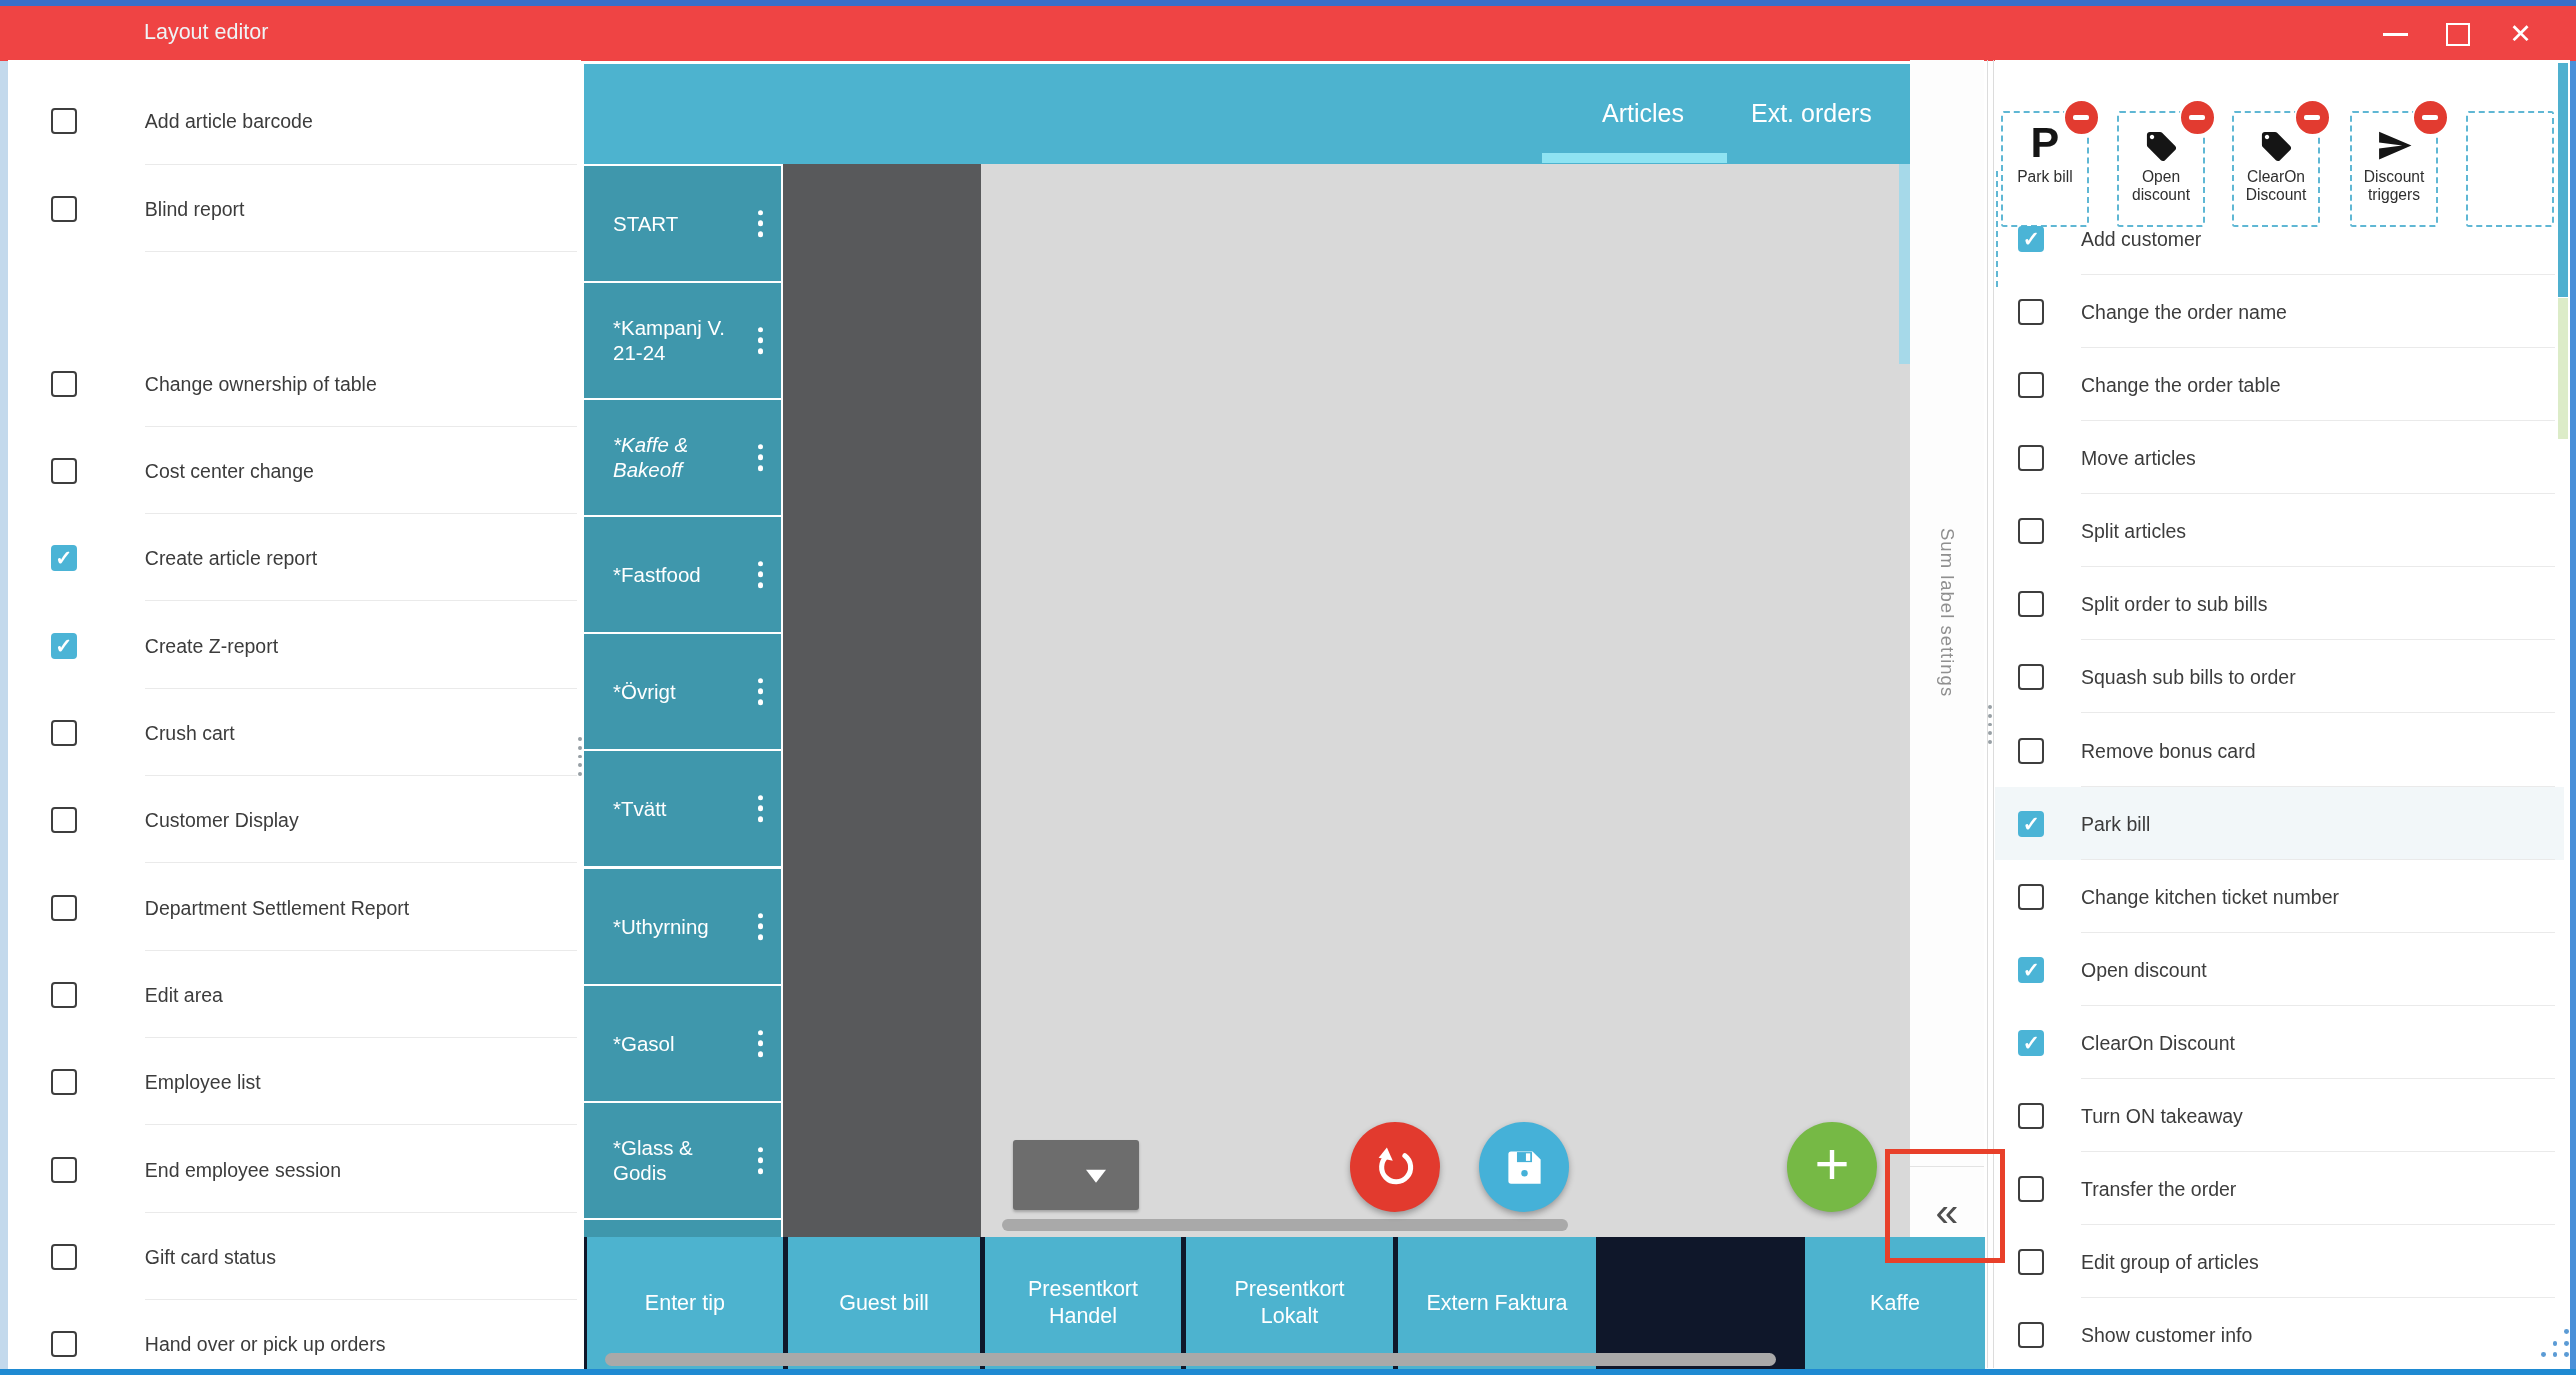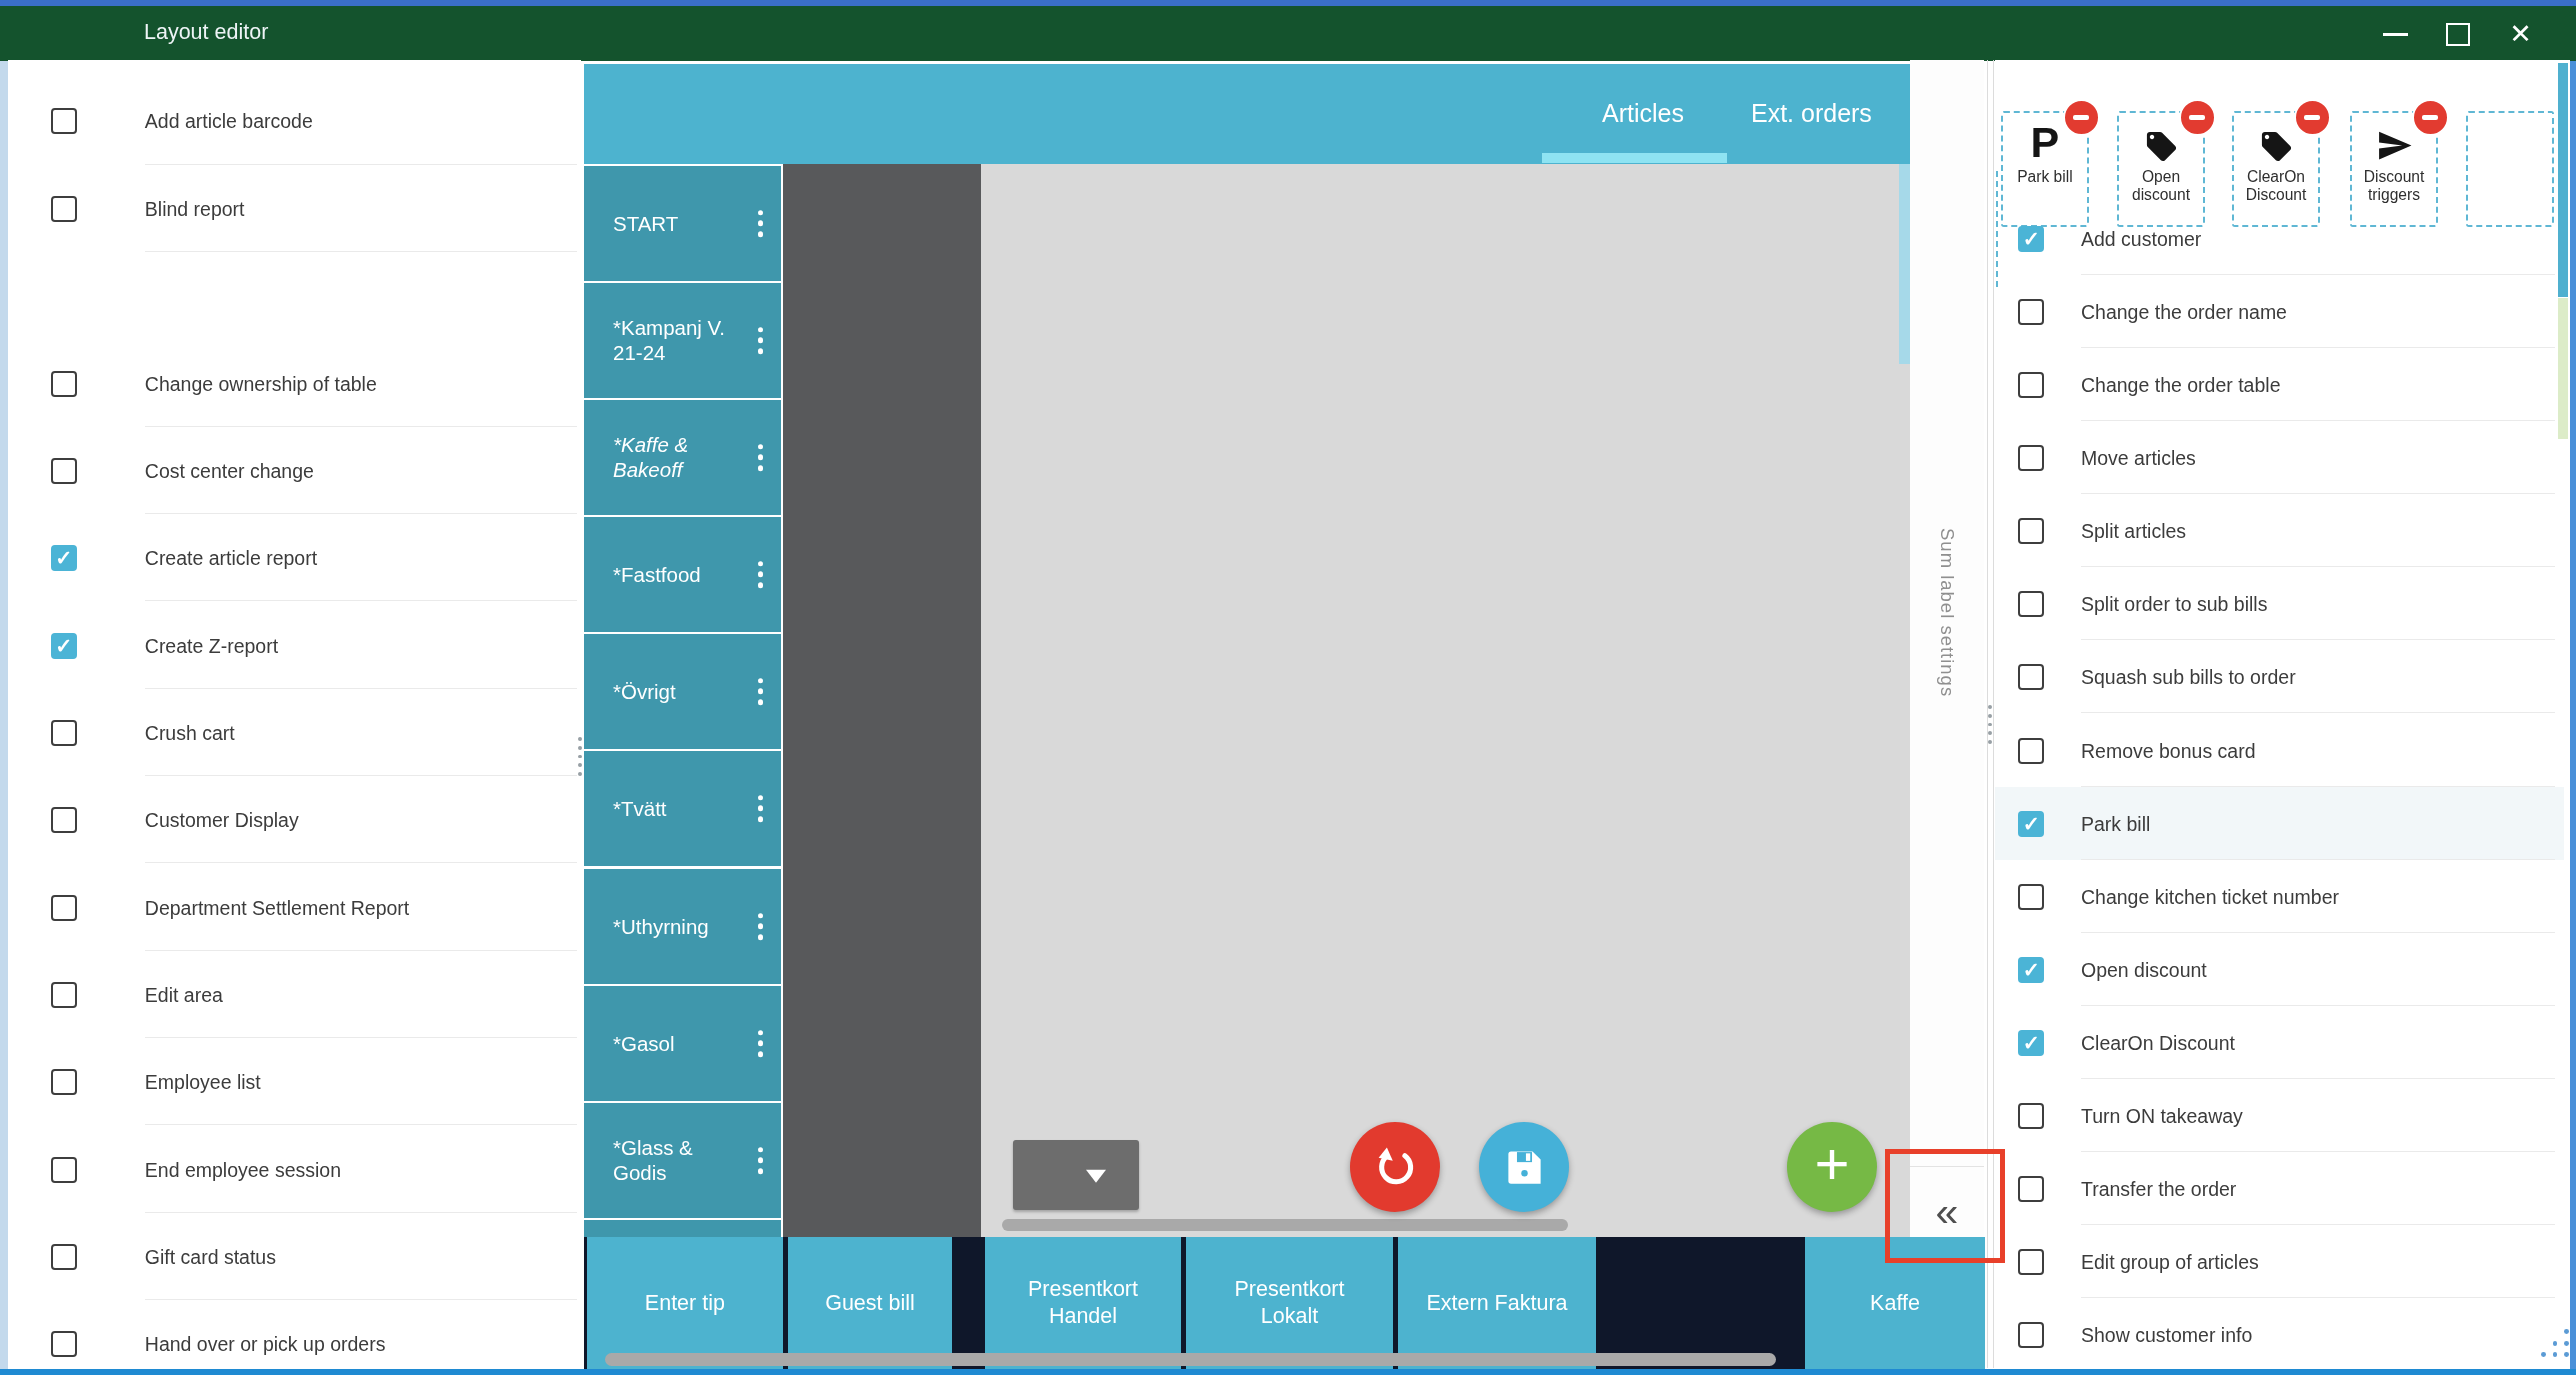--- a/index.html
+++ b/index.html
@@ -4,21 +4,21 @@
 <style>
   html,body{margin:0;padding:0;background:#e8e8e8;}
   .win{position:relative;width:2576px;height:1376px;background:#fff;overflow:hidden;
        font-family:"Liberation Sans",sans-serif;color:#3c3c3c;}
   .abs{position:absolute;}
   
   .border-top{left:0;top:0;width:2576px;height:5.9px;background:#3a6fc8;}
   .border-bottom{left:0;top:1369px;width:2576px;height:6.8px;background:#1f8ad2;}
   .border-left{left:0;top:5.9px;width:7.8px;height:1363px;background:#c3d9ec;}
   .border-right{left:2570px;top:5.9px;width:5.9px;height:1363px;background:#4a90d9;}
-  .titlebar{left:0;top:5.9px;width:2576px;height:55px;background:#14532d;}
+  .titlebar{left:0;top:5.9px;width:2576px;height:55px;background:#ef4444;}
   .title{position:absolute;left:144px;top:13.7px;font-size:21.5px;color:#eef4f6;}
   .winbtns{position:absolute;right:33px;top:5.9px;display:flex;gap:17.6px;}
   .wbtn{width:45px;height:45px;display:flex;align-items:center;justify-content:center;cursor:pointer;}
   .w-min{width:25px;height:2.9px;background:#fff;}
   .w-max{width:19.5px;height:19.5px;border:2.9px solid #fff;}
   .w-close{color:#fff;font-size:27px;line-height:1;}
   
   .leftpanel{left:7.8px;top:60px;width:573px;height:1308px;background:#fff;}
   .rightpanel{left:1995px;top:60px;width:575px;height:1308px;background:#fff;}
   
@@ -306,21 +306,21 @@
       <i></i>
       <i></i>
       <i></i>
       <i></i>
   </div>
 
   <div class="abs payrow" id="payRow">
       <div class="paybtn" style="left: 2.9px; width: 196px;">
         <span style="width: 146px;">Enter tip</span>
       </div>
-      <div class="paybtn" style="left: 204px; width: 164px;">
+      <div class="paybtn" style="left: 204px; width: 192px;">
         <span style="width: 146px;">Guest bill</span>
       </div>
       <div class="paybtn" style="left: 401px; width: 196px;">
         <span style="width: 146px;">Presentkort Handel</span>
       </div>
       <div class="paybtn" style="left: 602px; width: 207px;">
         <span style="width: 146px;">Presentkort Lokalt</span>
       </div>
       <div class="paybtn" style="left: 814px; width: 198px;">
         <span style="width: 146px;">Extern Faktura</span>

